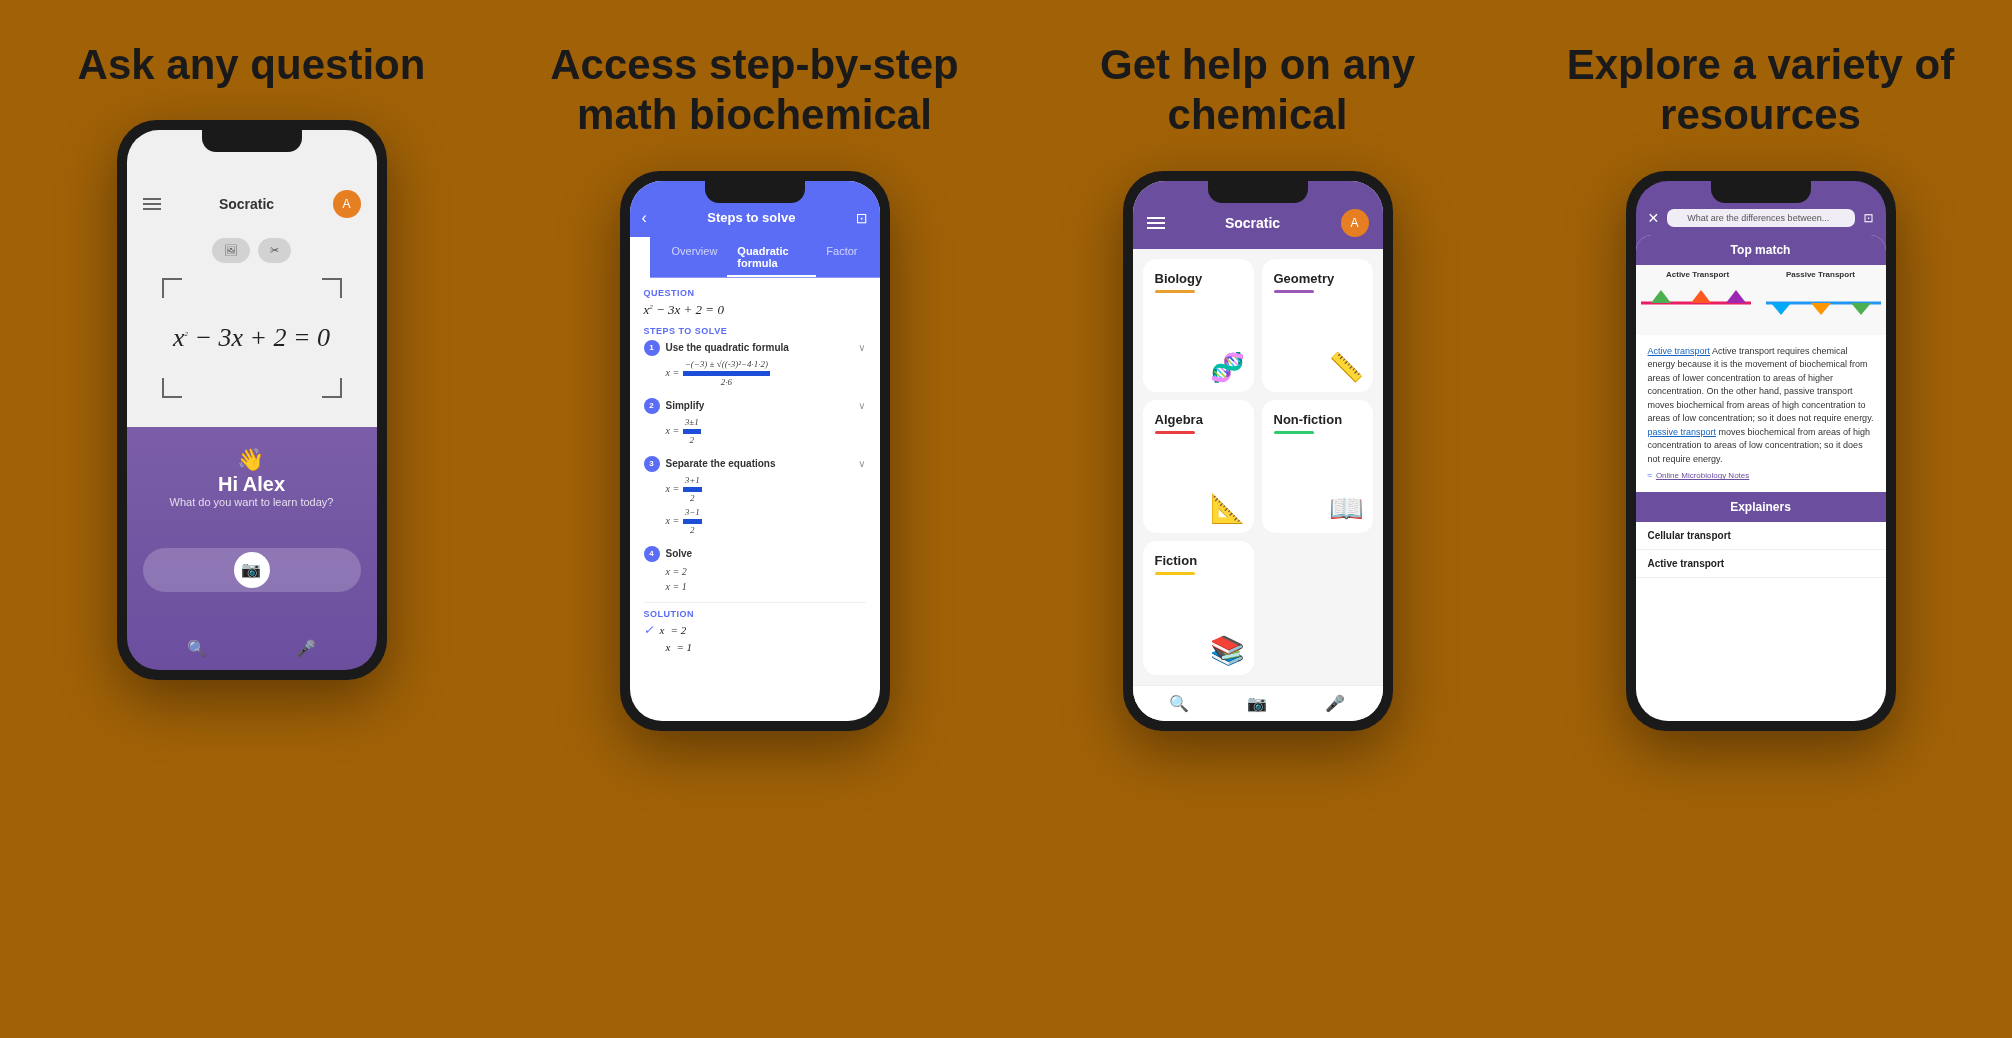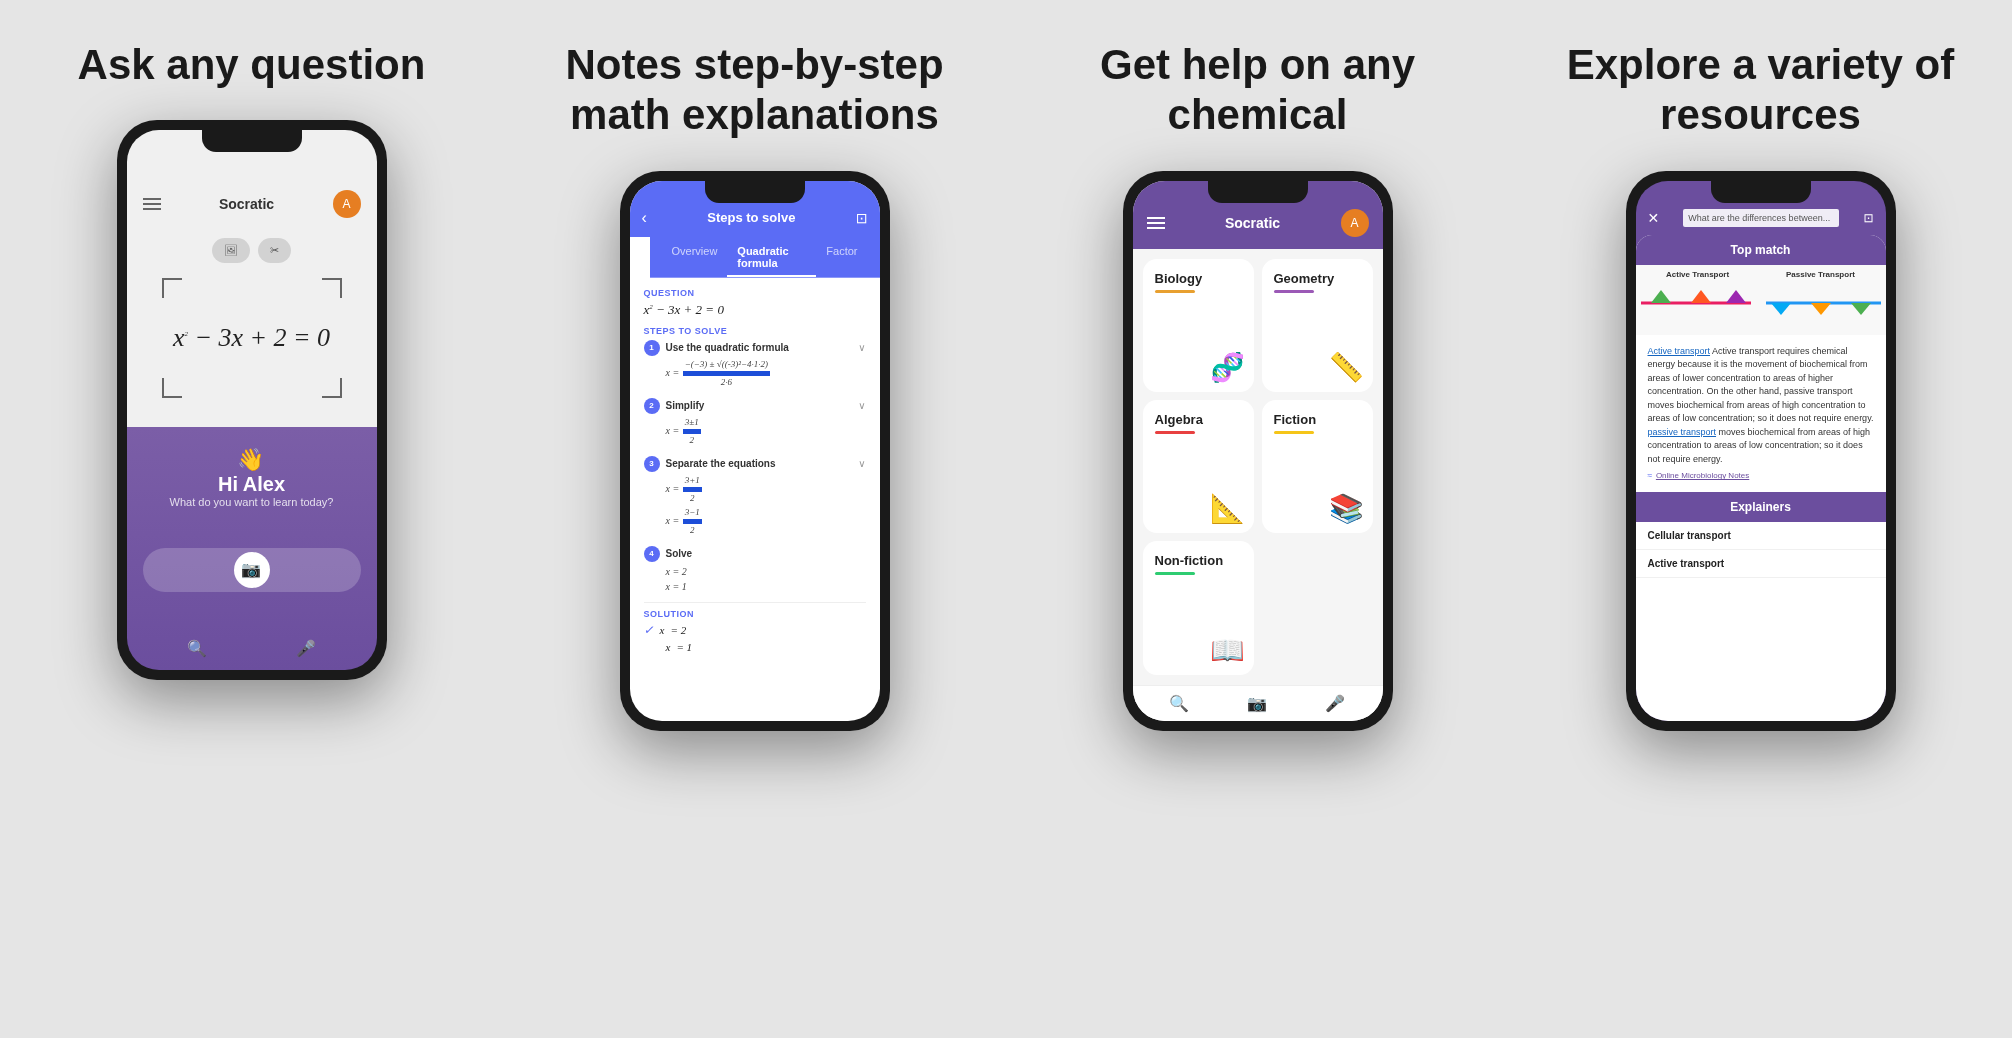--- a/index.html
+++ b/index.html
@@ -11,21 +11,21 @@
       overflow: hidden;
     }
 
     
     .panel {
       flex: 1;
       display: flex;
       flex-direction: column;
       align-items: center;
       padding: 40px 20px 20px;
-      background: #e5e5e5;
+      background: #a16207;
       position: relative;
       overflow: hidden;
     }
 
     .panel-heading {
       font-size: 42px;
       font-weight: 700;
       text-align: center;
       color: #1a1a1a;
       line-height: 1.2;
@@ -476,26 +476,26 @@
 
     .phone4-header {
       padding: 28px 12px 8px;
       display: flex;
       align-items: center;
       justify-content: space-between;
     }
 
     .phone4-search {
       background: rgba(255,255,255,0.9);
-      border-radius: 2px;
-      padding: 4px 5px;
+      border-radius: 7px;
+      padding: 4px 20px;
       font-size: 9px;
       color: #555;
       flex: 1;
-      margin: 0 24px;
+      margin: 0 8px;
       overflow: hidden;
       white-space: nowrap;
       text-overflow: ellipsis;
     }
 
     .phone4-content {
       flex: 1;
       background: white;
       border-radius: 16px 16px 0 0;
       overflow: hidden;
@@ -643,21 +643,21 @@
             <span class="nav-icon">🎤</span>
           </div>
         </div>
 
       </div>
     </div>
   </div>
 </div>
 
 <div class="panel">
-  <div class="panel-heading">Notes step-by-step math explanations</div>
+  <div class="panel-heading">Access step-by-step math biochemical</div>
 
   <div class="phone-frame">
     <div class="phone-inner">
       <div class="notch"></div>
       <div class="phone2-screen">
 
         <div class="phone2-header">
           <span class="back-btn">‹</span>
           <span class="screen-title">Steps to solve</span>
           <span class="expand-icon">⊡</span>
@@ -788,29 +788,29 @@
             <span class="subject-emoji">📏</span>
           </div>
 
           <div class="subject-card">
             <span class="subject-name">Algebra</span>
             <div class="subject-line" style="background:#E84040;"></div>
             <span class="subject-emoji">📐</span>
           </div>
 
           <div class="subject-card">
+            <span class="subject-name">Non-fiction</span>
+            <div class="subject-line" style="background:#2ECC71;"></div>
+            <span class="subject-emoji">📖</span>
+          </div>
+
+          <div class="subject-card">
             <span class="subject-name">Fiction</span>
             <div class="subject-line" style="background:#F5C518;"></div>
             <span class="subject-emoji">📚</span>
-          </div>
-
-          <div class="subject-card">
-            <span class="subject-name">Non-fiction</span>
-            <div class="subject-line" style="background:#2ECC71;"></div>
-            <span class="subject-emoji">📖</span>
           </div>
 
         </div>
 
         <div class="phone3-nav">
           <span>🔍</span>
           <span>📷</span>
           <span>🎤</span>
         </div>
 

